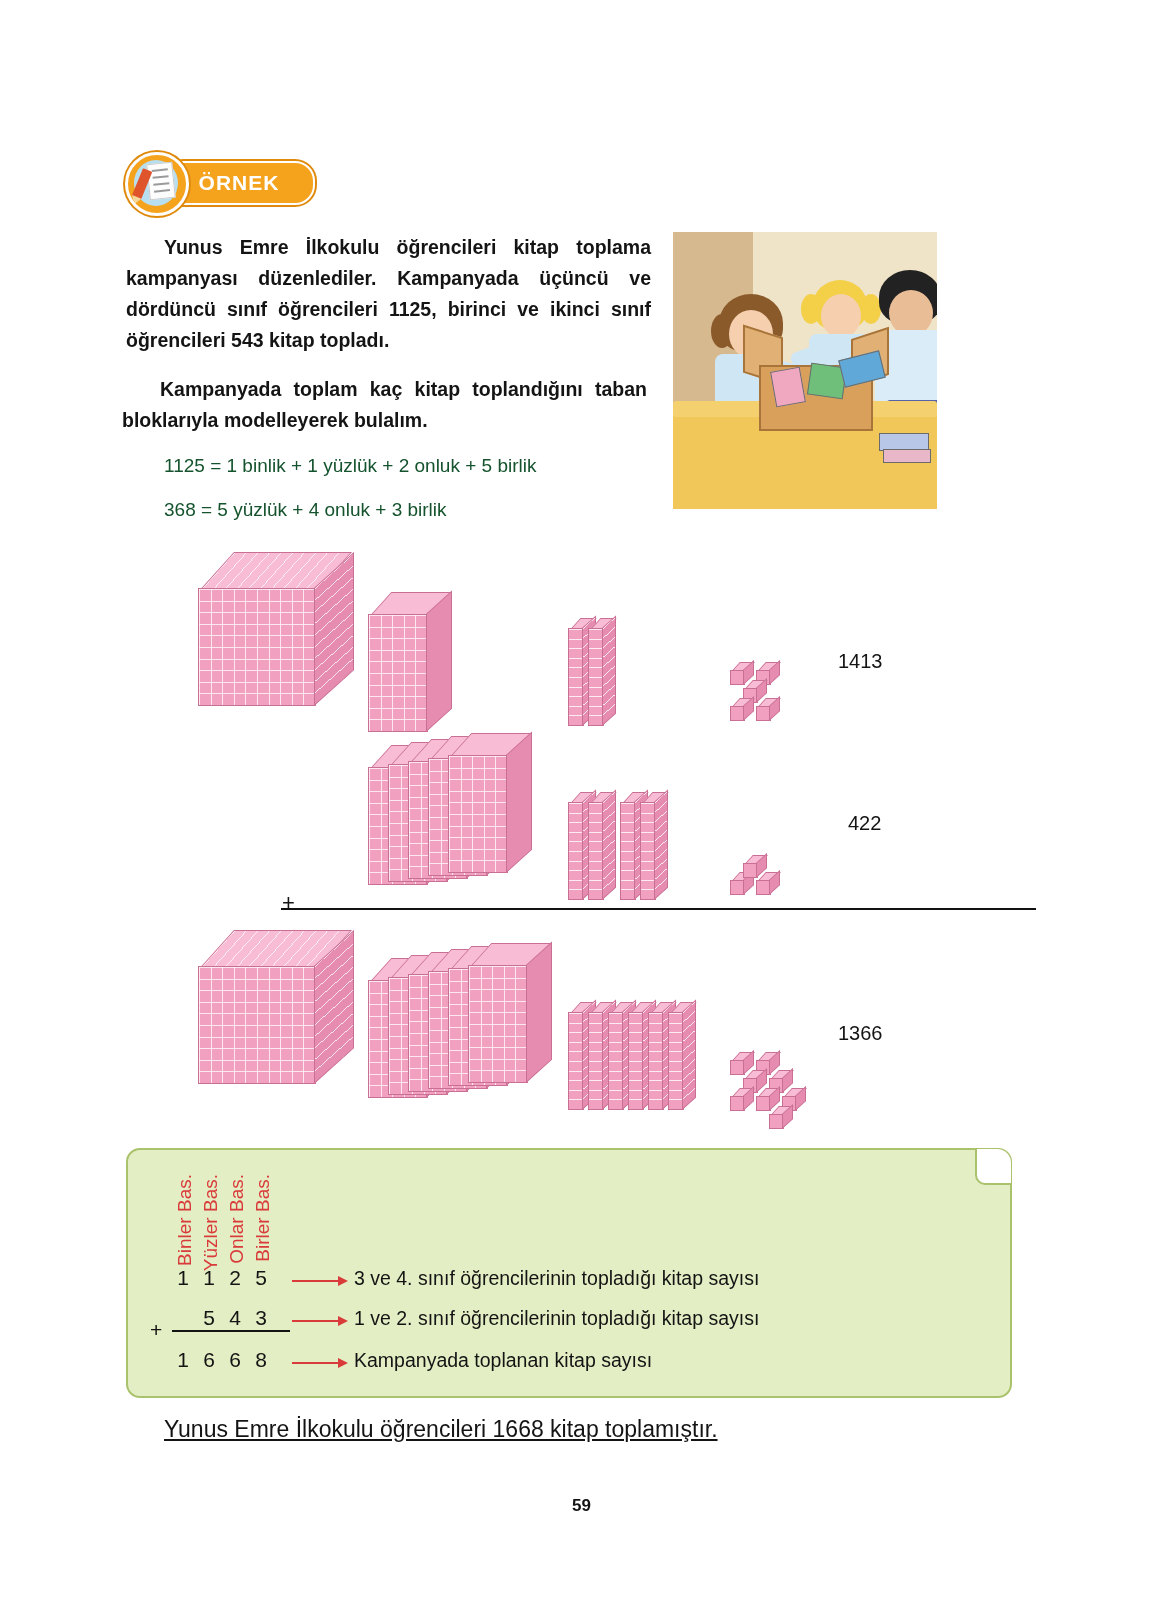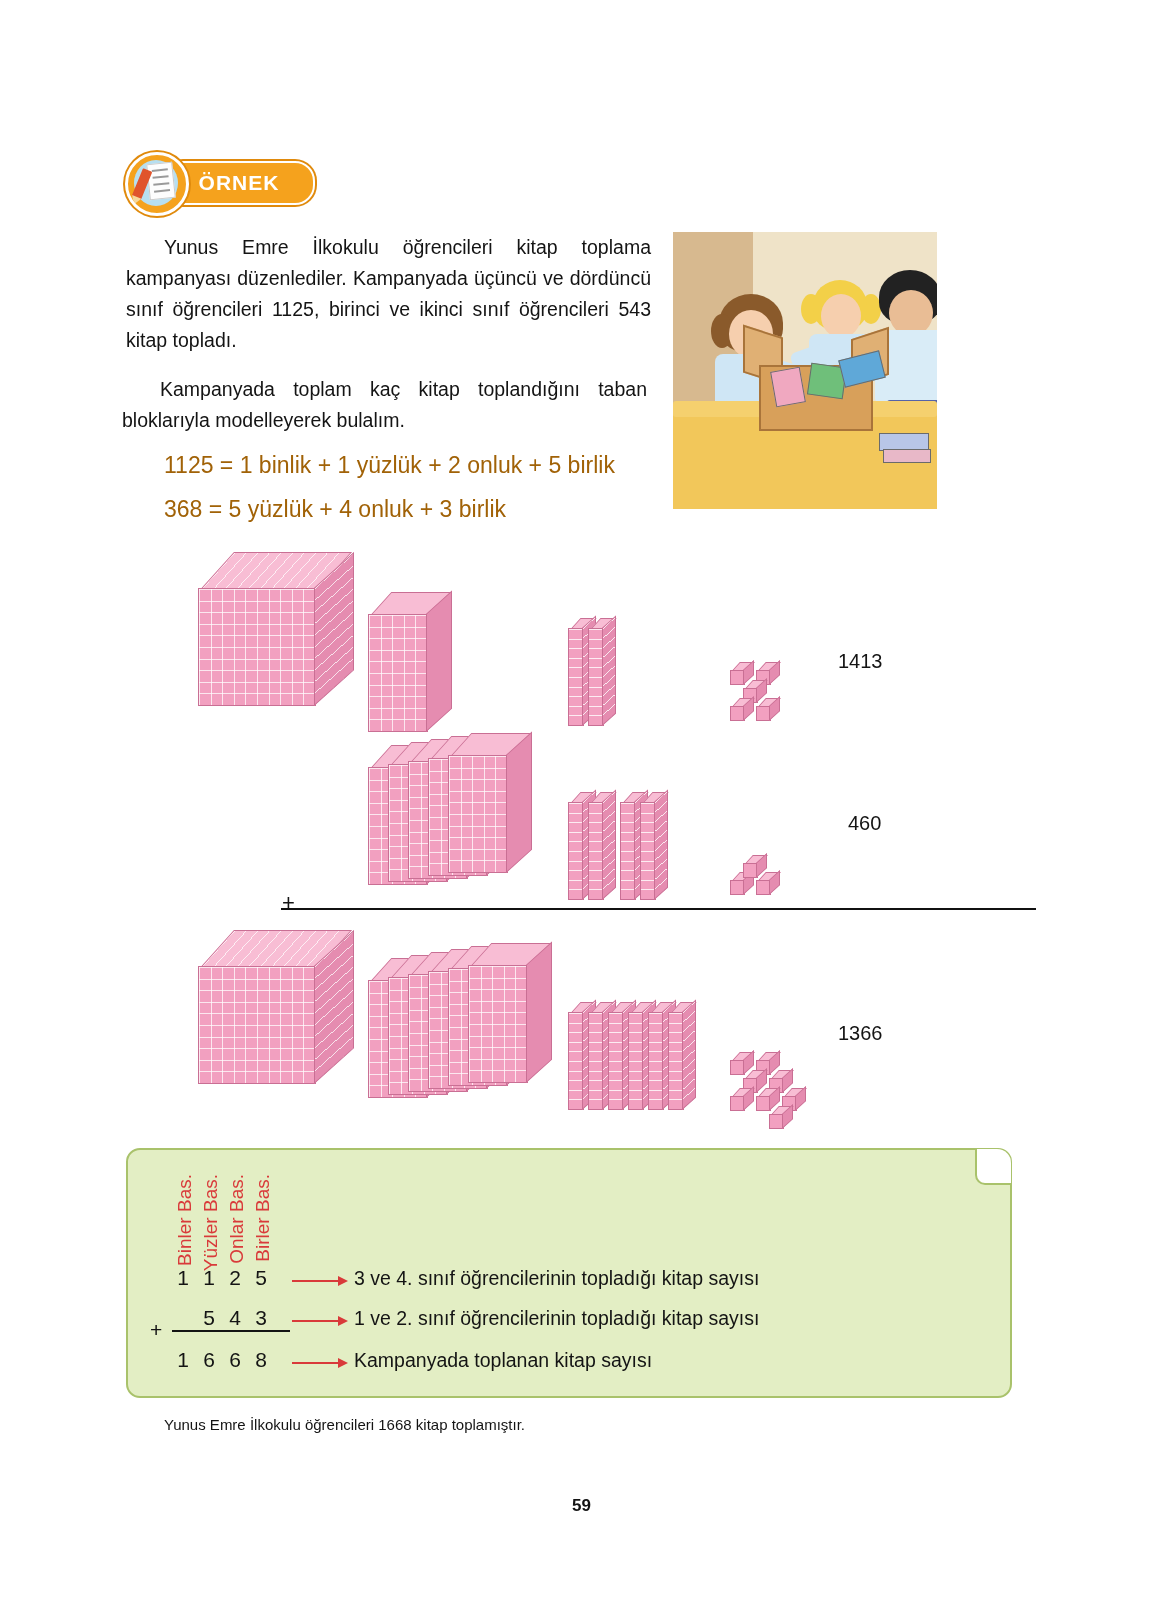--- a/index.html
+++ b/index.html
@@ -102,31 +102,31 @@
   }
 
   
   .para {
     position: absolute;
     font-size: 19.5px;
     line-height: 31px;
     text-align: justify;
     color: #141414;
   }
-  .para.indent { text-indent: 38px; }
+  .para.indent { text-indent: 38px; font-weight: bold; }
 
   #para1 { left: 126px; top: 232px; width: 525px; }
   #para2 { left: 122px; top: 374px; width: 525px; }
 
   .eq-line {
     position: absolute;
-    font-size: 23px;
+    font-size: 19px;
     line-height: 31px;
     left: 164px;
-    color: #a16207;
+    color: #14532d;
   }
   #eq1 { top: 450px; }
   #eq2 { top: 494px; }
 
   
   .photo {
     position: absolute;
     left: 673px;
     top: 232px;
     width: 264px;
@@ -391,22 +391,23 @@
     left: 150px;
     top: 1318px;
     font-size: 21px;
     color: #141414;
   }
 
   .closing {
     position: absolute;
     left: 164px;
     top: 1416px;
-    font-size: 15px;
+    font-size: 23px;
     color: #141414;
+    text-decoration: underline;
   }
   .page-num {
     position: absolute;
     left: 0; right: 0;
     top: 1496px;
     text-align: center;
     font-size: 17px;
     font-weight: bold;
     color: #141414;
   }
@@ -582,21 +583,21 @@
     <div class="unit" style="left:617px; top:315px;">
         <div class="ut"></div>
         <div class="ur"></div>
         <div class="us"></div>
       </div>
     <div class="unit" style="left:630px; top:332px;">
         <div class="ut"></div>
         <div class="ur"></div>
         <div class="us"></div>
       </div>
-    <div class="row-label" style="left:722px; top:272px;">460</div>
+    <div class="row-label" style="left:722px; top:272px;">422</div>
   </div>
 
   <span class="plus-sign">+</span>
   <div class="sum-line"></div>
 
   <div>
     <div class="cube" style="left:72px; top:390px;">
       <div class="face-top"></div>
         <div class="face-front"></div>
         <div class="face-side"></div>

